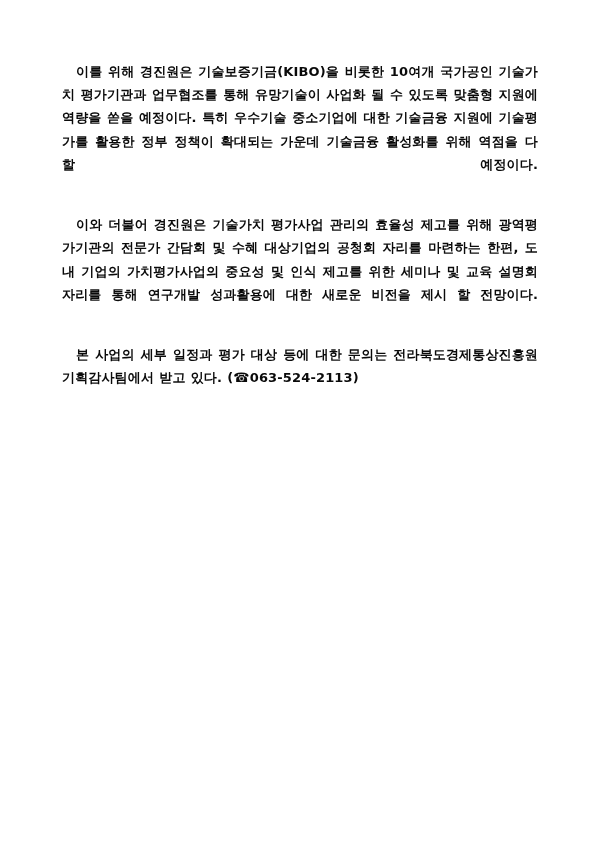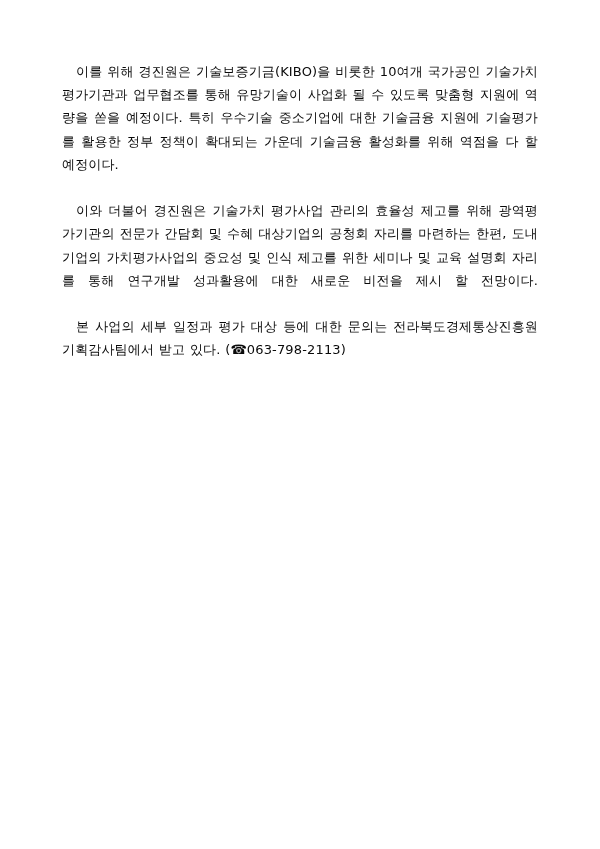--- a/index.html
+++ b/index.html
@@ -13,48 +13,49 @@
     font-family: "DejaVu Sans", sans-serif;
     color: #000000;
   }
   .page {
     position: relative;
     width: 600px;
     height: 849px;
     background: #ffffff;
     box-sizing: border-box;
     padding: 60px 62px 0 62px;
+    font-weight: bold;
   }
   .doc-body {
     display: block;
   }
   .para {
     margin: 0 0 0 0;
     font-size: 13.0px;
     line-height: 23.2px;
     text-align: justify;
     text-justify: inter-character;
     text-indent: 14px;
     letter-spacing: 0.15px;
     word-spacing: 0.5px;
     color: #0a0a0a;
   }
   .para + .para {
-    margin-top: 0px;
+    margin-top: 14px;
   }
   
   .para:after {
     content: "";
     display: inline-block;
     width: 100%;
   }
   .para.noafter:after { content: none; display: none; }
 </style>
 </head>
 <body>
 
 <div class="page">
   <div class="doc-body">
     <p class="para">이를 위해 경진원은 기술보증기금(KIBO)을 비롯한 10여개 국가공인 기술가치 평가기관과 업무협조를 통해 유망기술이 사업화 될 수 있도록 맞춤형 지원에 역량을 쏟을 예정이다. 특히 우수기술 중소기업에 대한 기술금융 지원에 기술평가를 활용한 정부 정책이 확대되는 가운데 기술금융 활성화를 위해 역점을 다 할 예정이다.</p>
     <p class="para">이와 더불어 경진원은 기술가치 평가사업 관리의 효율성 제고를 위해 광역평가기관의 전문가 간담회 및 수혜 대상기업의 공청회 자리를 마련하는 한편, 도내 기업의 가치평가사업의 중요성 및 인식 제고를 위한 세미나 및 교육 설명회 자리를 통해 연구개발 성과활용에 대한 새로운 비전을 제시 할 전망이다.</p>
-    <p class="para noafter">본 사업의 세부 일정과 평가 대상 등에 대한 문의는 전라북도경제통상진흥원 기획감사팀에서 받고 있다. (☎063-798-2113)</p>
+    <p class="para noafter">본 사업의 세부 일정과 평가 대상 등에 대한 문의는 전라북도경제통상진흥원 기획감사팀에서 받고 있다. (☎063-524-2113)</p>
   </div>
 </div>
 
 </body></html>

